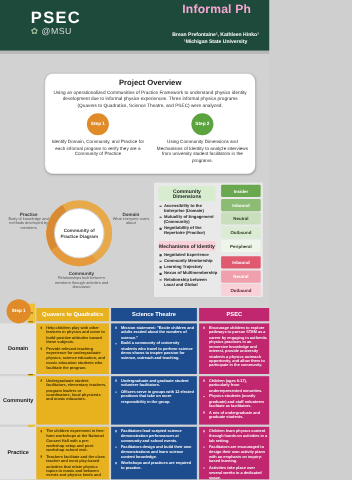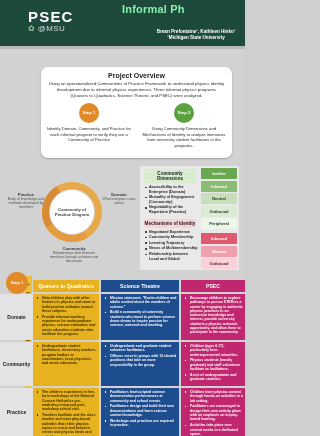--- a/index.html
+++ b/index.html
@@ -10,21 +10,21 @@
     -webkit-font-smoothing:none;
   }
   .poster{position:relative;width:245px;height:436px;background:#d2d2d2;overflow:hidden;}
 
   
   .header{position:absolute;left:0;top:0;width:245px;height:46px;background:#1e4a3c;overflow:hidden;}
   .logo{position:absolute;left:28px;top:9px;color:#f2f2f2;line-height:1;}
   .logo .perl{font-size:15px;font-weight:bold;letter-spacing:1.2px;color:#ffffff;}
   .logo .msu{font-size:8px;letter-spacing:.4px;color:#d9dcd6;margin-top:1px;}
   .logo .msu .leaf{color:#9fbe9a;font-size:8px;}
-  .htitle{position:absolute;left:122px;top:3px;width:150px;color:#86efac;text-align:left;}
+  .htitle{position:absolute;left:122px;top:3px;width:150px;color:#f9a8d4;text-align:center;}
   .htitle .l1,.htitle .l2{font-size:11px;font-weight:bold;line-height:12px;letter-spacing:.2px;white-space:nowrap;}
   .hauth{position:absolute;left:116px;top:29px;width:160px;color:#ffffff;text-align:center;}
   .hauth .a1{font-size:4.6px;font-weight:bold;line-height:6px;white-space:nowrap;}
   .hauth .a2{font-size:4.6px;font-weight:bold;line-height:6px;white-space:nowrap;}
 
   
   .overview{position:absolute;left:41px;top:67px;width:191px;height:91px;
     background:#ffffff;border-radius:7px;box-shadow:0 1px 2px rgba(0,0,0,.25);}
   .ov-title{text-align:center;font-size:7px;font-weight:bold;color:#1a1a1a;margin-top:5px;}
   .ov-body{font-size:4.3px;line-height:6px;color:#2b2b2b;text-align:center;margin:2px 7px 0 7px;}

